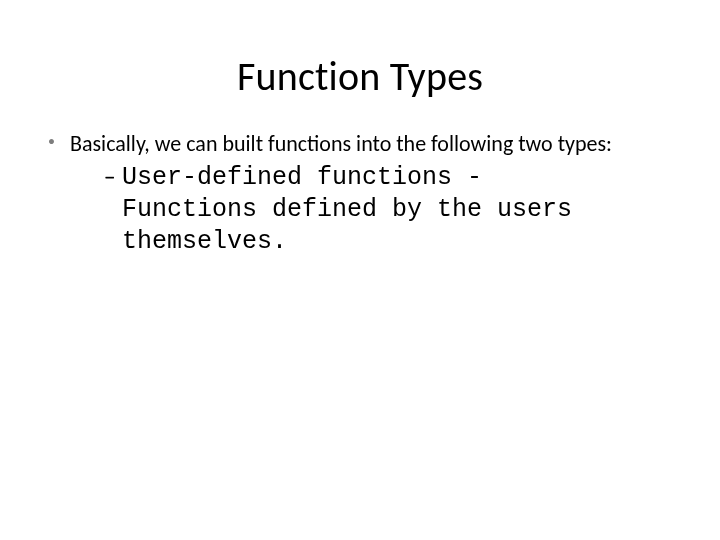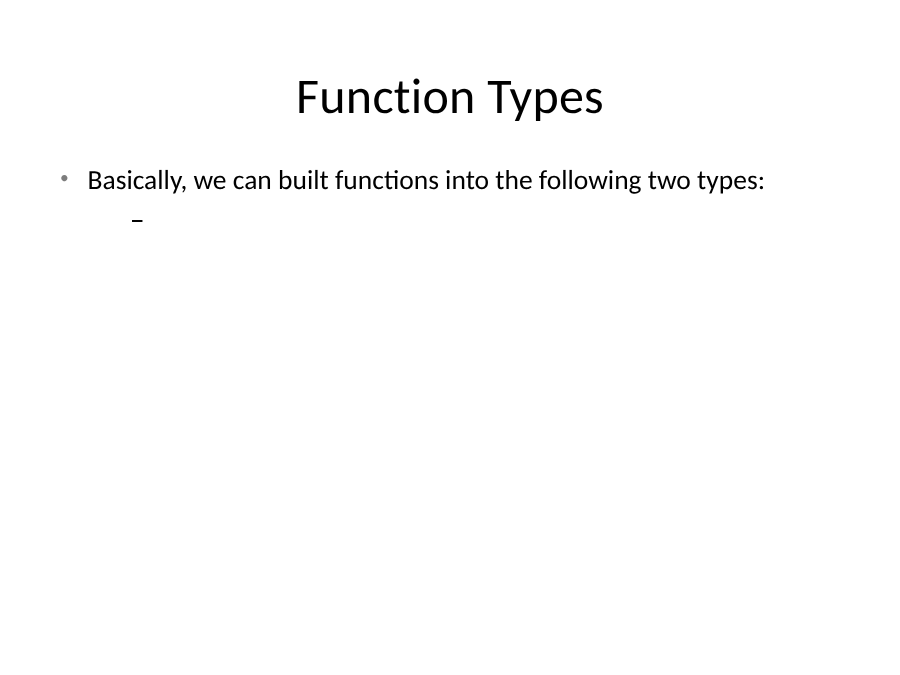--- a/index.html
+++ b/index.html
@@ -80,18 +80,19 @@
       <span class="l1-bullet">•</span>
       <span>Basically, we can built functions into the following two types:</span>
     </div>
 
     <div class="l2-group">
       <div class="l2">
         <span class="l2-dash">–</span>
       </div>
       <div class="l2">
         <span class="l2-dash">–</span>
+        <span>User-defined functions - Functions defined by  the users themselves.</span>
       </div>
     </div>
 
   </div>
 
 </div>
 
 </body></html>

